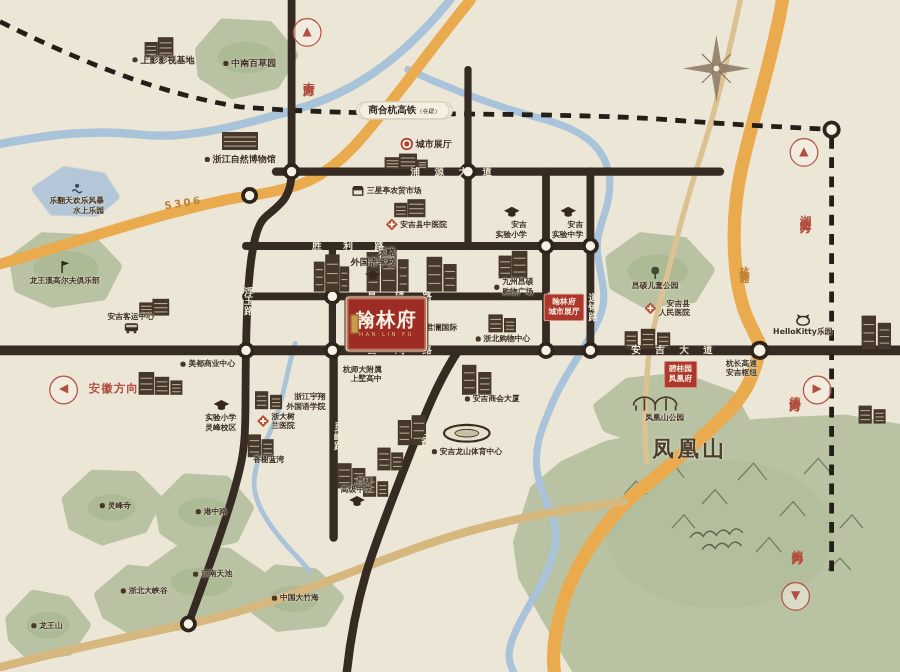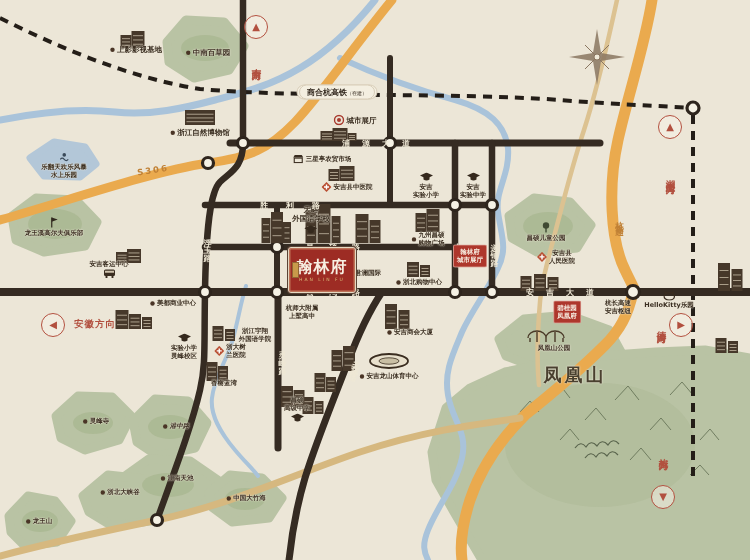--- a/index.html
+++ b/index.html
@@ -2,21 +2,21 @@
 <html><head>
 <meta charset="utf-8">
 <style>
   html,body{margin:0;padding:0;background:#d8d2c2;}
   #stage{position:relative;width:750px;height:560px;background:#ece6d7;overflow:hidden;
          font-family:"DejaVu Sans",sans-serif;}
   #base{position:absolute;left:0;top:0;z-index:1;}
   #labels{position:absolute;left:0;top:0;width:750px;height:560px;z-index:5;}
   .lm{position:absolute;transform:translate(-50%,-50%);display:flex;flex-direction:column;
       align-items:center;gap:1px;font-size:7.5px;line-height:1.25;color:#3b2f22;font-weight:700;
-      white-space:pre-line;text-align:center;
+      white-space:pre-line;text-align:right;
       text-shadow:0 0 2px rgba(240,234,218,.95),0 0 1px rgba(240,234,218,.95);}
   .lm.small{font-size:6.5px;}
   .lm.big{font-size:18px;letter-spacing:3px;color:#49402f;}
   .lm.row{flex-direction:row;gap:2px;}
   .lm .ic{display:flex;align-items:center;justify-content:center;line-height:0;}
   .rl{position:absolute;transform:translate(-50%,-50%);color:#efe8d5;font-size:8px;font-weight:700;
       white-space:nowrap;z-index:4;}
   .rl.v{writing-mode:vertical-rl;}
   .hw{position:absolute;transform:translate(-50%,-50%);color:#c08136;font-size:8.5px;font-weight:700;
       white-space:nowrap;z-index:4;letter-spacing:2px;}
@@ -397,21 +397,21 @@
       <div class="lm small row" style="left: 368px; top: 273px;"><span>君澜国际</span></div>
       <div class="lm small" style="left: 546px; top: 232px;"><span class="ic"><svg width="9" height="11">
             <circle cx="4.5" cy="3.5" r="3.2" fill="#3f4a32"></circle>
             <rect x="3.8" y="6" width="1.4" height="4.5" fill="#3f4a32"></rect>
           </svg></span><span>昌硕儿童公园</span></div>
       <div class="lm small row" style="left: 556px; top: 257px;"><span class="ic"><svg width="10" height="10">
             <polygon points="5,0 10,5 5,10 0,5" fill="#b94f33"></polygon>
             <path d="M5,2.5 V7.5 M2.5,5 H7.5" stroke="#fff" stroke-width="1.4"></path>
           </svg></span><span>安吉县
 人民医院</span></div>
-      <div class="lm small" style="left: 669px; top: 300px;"><span class="ic"><svg width="12" height="10">
+      <div class="lm small" style="left: 669px; top: 271px;"><span class="ic"><svg width="12" height="10">
             <polygon points="2,4 1,0.5 4.5,2" fill="#3a2d20"></polygon>
             <polygon points="10,4 11,0.5 7.5,2" fill="#3a2d20"></polygon>
             <ellipse cx="6" cy="6" rx="5.2" ry="3.7" fill="none" stroke="#3a2d20" stroke-width="1.3"></ellipse>
           </svg></span><span>HelloKitty乐园</span></div>
       <div class="lm small row" style="left: 618px; top: 307px;"><span>杭长高速
 安吉枢纽</span></div>
       <div class="lm small row" style="left: 554px; top: 348px;"><span>凤凰山公园</span></div>
       <div class="lm big row" style="left: 575px; top: 375px;"><span>凤凰山</span></div>
       <div class="lm small row" style="left: 410px; top: 332px;"><span class="ic"><svg width="5" height="5">
             <circle cx="2.5" cy="2.5" r="2.2" fill="#4a3526"></circle>
@@ -444,21 +444,21 @@
           </svg></span><span>浙大树
 兰医院</span></div>
       <div class="lm small row" style="left: 255px; top: 312px; margin-left: 47px;"><span>杭师大附属
 上墅高中</span></div>
       <div class="lm small row" style="left: 255px; top: 335px;"><span>浙江宇翔
 外国语学院</span></div>
       <div class="lm small row" style="left: 224px; top: 383px;"><span>香榭蓝湾</span></div>
       <div class="lm small row" style="left: 96px; top: 421px;"><span class="ic"><svg width="5" height="5">
             <circle cx="2.5" cy="2.5" r="2.2" fill="#4a3526"></circle>
           </svg></span><span>灵峰寺</span></div>
-      <div class="lm small row" style="left: 176px; top: 426px; font-style: italic;"><span class="ic"><svg width="5" height="5">
+      <div class="lm small row" style="left: 176px; top: 426px;"><span class="ic"><svg width="5" height="5">
             <circle cx="2.5" cy="2.5" r="2.2" fill="#4a3526"></circle>
           </svg></span><span>港中路</span></div>
       <div class="lm small row" style="left: 177px; top: 478px;"><span class="ic"><svg width="5" height="5">
             <circle cx="2.5" cy="2.5" r="2.2" fill="#4a3526"></circle>
           </svg></span><span>江南天池</span></div>
       <div class="lm small row" style="left: 120px; top: 492px;"><span class="ic"><svg width="5" height="5">
             <circle cx="2.5" cy="2.5" r="2.2" fill="#4a3526"></circle>
           </svg></span><span>浙北大峡谷</span></div>
       <div class="lm small row" style="left: 39px; top: 521px;"><span class="ic"><svg width="5" height="5">
             <circle cx="2.5" cy="2.5" r="2.2" fill="#4a3526"></circle>

